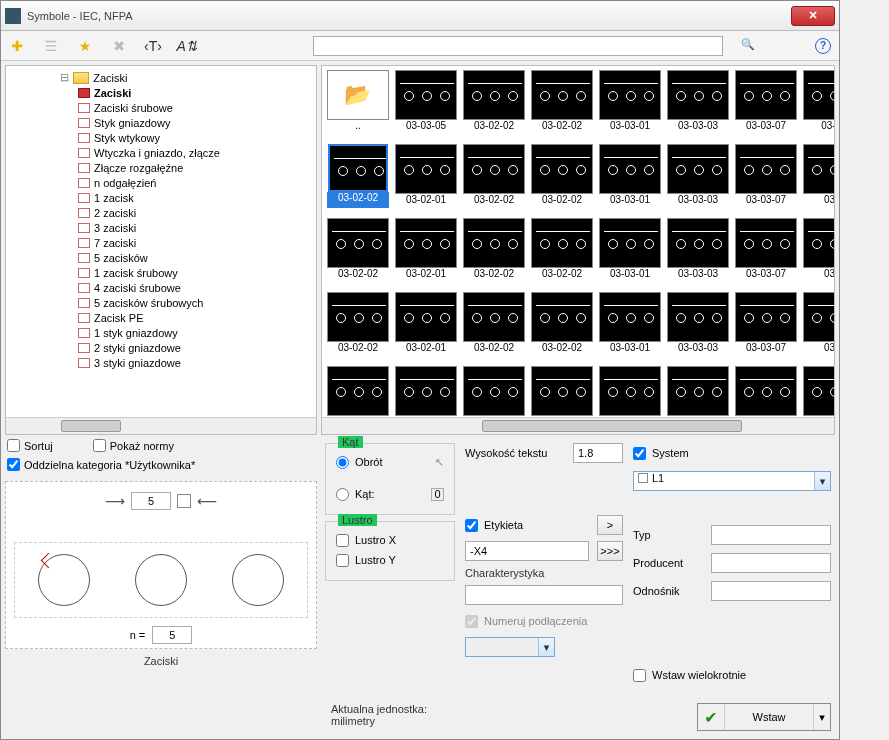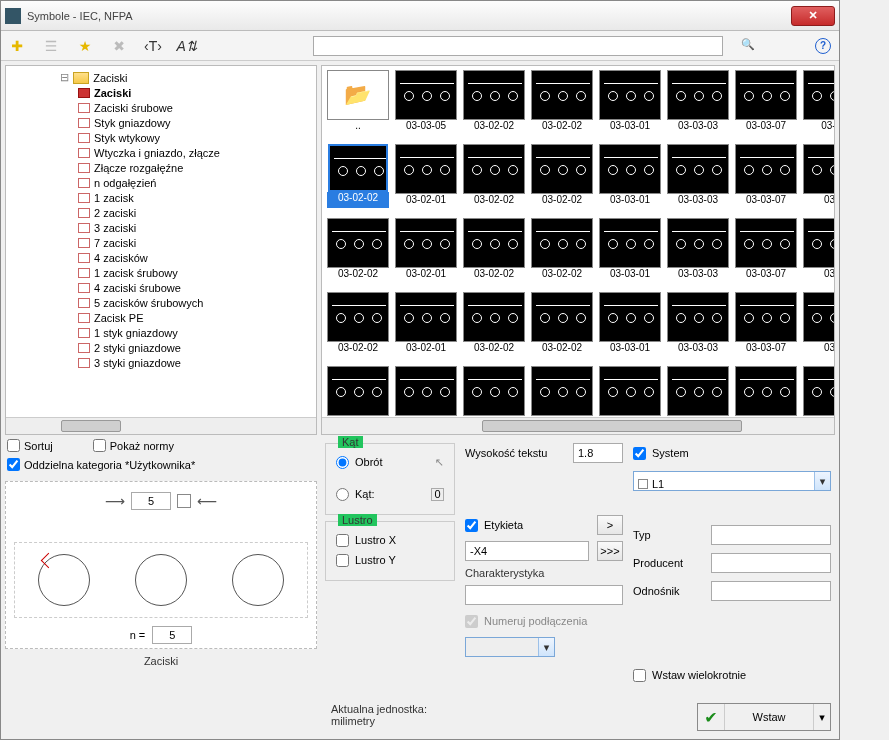--- a/index.html
+++ b/index.html
@@ -53,21 +53,21 @@
 .thumbs-wrap .hscroll{ }
 .rform { flex:1; display:flex; padding: 8px 4px 4px; gap: 10px; }
 .col { display:flex; flex-direction:column; gap: 6px; }
 .group { border:1px solid #ccc; padding: 8px 10px 10px; position:relative; }
 .group > .gt { position:absolute; top:-8px; left:12px; background:#22c55e; padding:0 4px; color:#333;}
 .radio-row, .check-row { display:flex; align-items:center; gap:6px; height:20px;}
 .radio-row input, .check-row input{ width:13px; height:13px;}
 .small-input { width:46px; height:20px; border:1px solid #aaa; background:#eee; text-align:center;}
 .field-label{ color:#333; }
 .txt { height:20px; border:1px solid #aaa; background:#fff; padding:0 4px;}
-.select { height:20px; border:1px solid #7aa7d8; background:#fff; display:flex; align-items:flex-end; padding:0 4px; justify-content:space-between;}
+.select { height:20px; border:1px solid #7aa7d8; background:#fff; display:flex; align-items:flex-start; padding:0 4px; justify-content:space-between;}
 .select .dd { width:16px; text-align:center; color:#333; background:linear-gradient(#eef5fe,#cfe4fb); border-left:1px solid #9cc0e8; margin-right:-4px; height:100%; display:flex; align-items:center; justify-content:center;}
 .btn-step { width:26px; height:20px; border:1px solid #aaa; background:linear-gradient(#fafafa,#e6e6e6); display:flex; align-items:center; justify-content:center;}
 .right-side { display:flex; gap:8px;}
 .formrow { display:flex; align-items:center; gap:8px; }
 .formrow .lab { width:70px; }
 .formrow .txt { width:120px; }
 .insert-row { display:flex; align-items:center; gap:4px; margin-top:10px;}
 .insert-btn { display:flex; align-items:center; border:1px solid #8a8a8a; height:28px;}
 .insert-btn .ic{ width:26px; display:flex; align-items:center; justify-content:center; color:#1a8c1a; font-size:16px;}
 .insert-btn .tx{ width:90px; text-align:center; border-left:1px solid #ccc; border-right:1px solid #ccc; height:100%; display:flex; align-items:center; justify-content:center;}
@@ -149,21 +149,21 @@
             <div class="tree-row">
               <span class="ticon"></span>
               <span>3 zaciski</span>
             </div>
             <div class="tree-row">
               <span class="ticon"></span>
               <span>7 zaciski</span>
             </div>
             <div class="tree-row">
               <span class="ticon"></span>
-              <span>4 zacisków</span>
+              <span>5 zacisków</span>
             </div>
             <div class="tree-row">
               <span class="ticon"></span>
               <span>1 zacisk śrubowy</span>
             </div>
             <div class="tree-row">
               <span class="ticon"></span>
               <span>4 zaciski śrubowe</span>
             </div>
             <div class="tree-row">

